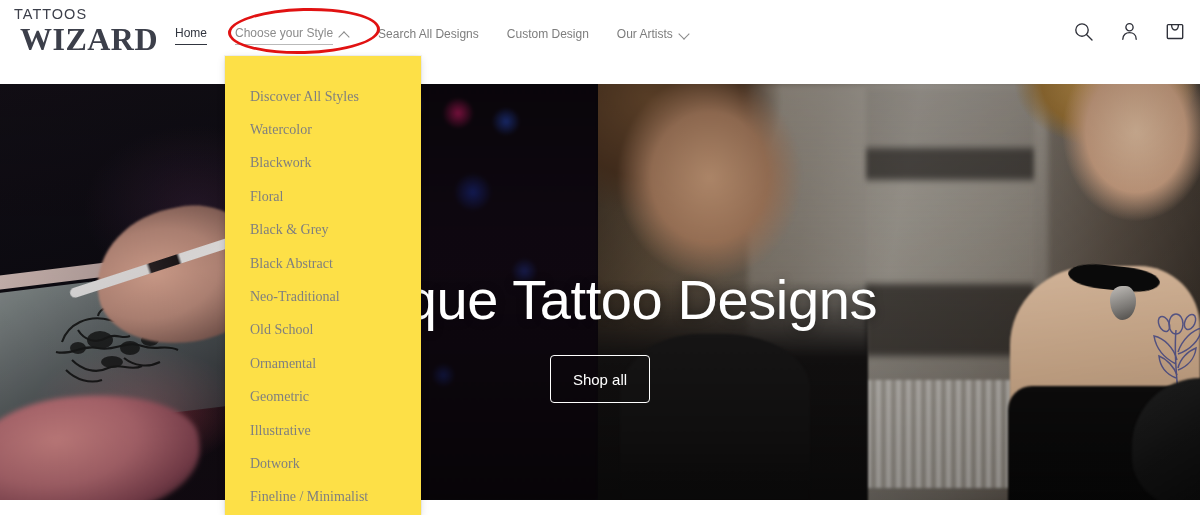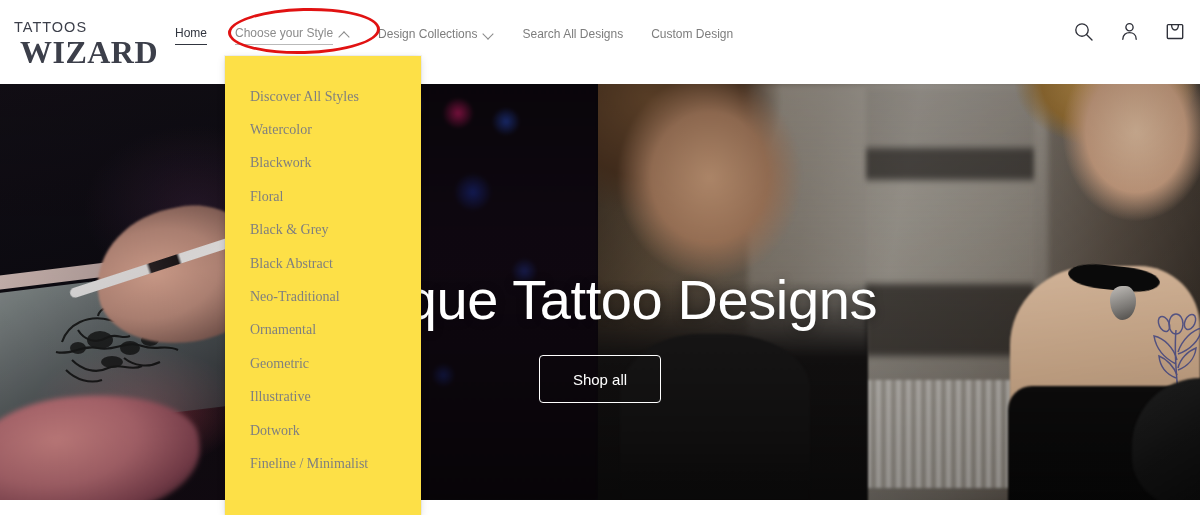--- a/index.html
+++ b/index.html
@@ -31,21 +31,20 @@
     z-index: 40;
   }
 
   .logo {
     position: absolute;
     left: 14px;
     top: 6px;
     width: 150px;
     color: #3c3f4a;
     user-select: none;
-    margin-top: 13px;
   }
   .logo-top {
     font-family: "Liberation Sans", sans-serif;
     font-size: 14.5px;
     letter-spacing: 1.0px;
     font-weight: 400;
     color: #3c3f4a;
     line-height: 17px;
   }
   .logo-bottom {
@@ -368,21 +367,21 @@
     font-weight: 400;
     color: #ffffff;
     letter-spacing: -0.4px;
     line-height: 62px;
     text-shadow: 0 1px 10px rgba(0,0,0,0.35);
     white-space: nowrap;
     margin-top: 88px;
   }
   .hero-cta {
     margin-top: 24px;
-    width: 122px;
+    width: 100px;
     height: 48px;
     border: 1.8px solid #ffffff;
     border-radius: 4px;
     background: transparent;
     color: #ffffff;
     font-size: 15px;
     font-family: "Liberation Sans", sans-serif;
     display: flex;
     align-items: center;
     justify-content: center;
@@ -493,28 +492,28 @@
 
     <nav class="nav">
       <div class="nav-item active">
         <span class="nav-label">Home</span>
       </div>
       <div class="nav-item open">
         <span class="nav-label">Choose your Style</span>
         <span class="chev up"></span>
       </div>
       <div class="nav-item">
-        <span class="nav-label">Design Collections</span>
-        <span class="chev"></span>
-      </div>
-      <div class="nav-item">
         <span class="nav-label">Search All Designs</span>
       </div>
       <div class="nav-item">
         <span class="nav-label">Custom Design</span>
+      </div>
+      <div class="nav-item">
+        <span class="nav-label">Our Artists</span>
+        <span class="chev"></span>
       </div>
     </nav>
 
     <div class="header-icons">
       <div class="hicon">
         <svg width="21" height="21" viewBox="0 0 21 21" fill="none" stroke="#2d2f38" stroke-width="1.35">
           <circle cx="9" cy="9" r="6.2"></circle>
           <line x1="13.5" y1="13.5" x2="19" y2="19" stroke-linecap="round"></line>
         </svg>
       </div>
@@ -534,20 +533,21 @@
   </div>
 
   <div class="dropdown">
     <div class="dd-item">Discover All Styles</div>
     <div class="dd-item">Watercolor</div>
     <div class="dd-item">Blackwork</div>
     <div class="dd-item">Floral</div>
     <div class="dd-item">Black &amp; Grey</div>
     <div class="dd-item">Black Abstract</div>
     <div class="dd-item">Neo-Traditional</div>
+    <div class="dd-item">Old School</div>
     <div class="dd-item">Ornamental</div>
     <div class="dd-item">Geometric</div>
     <div class="dd-item">Illustrative</div>
     <div class="dd-item">Dotwork</div>
     <div class="dd-item">Fineline / Minimalist</div>
   </div>
 
   <div class="annot-ellipse"></div>
 
 </div>

